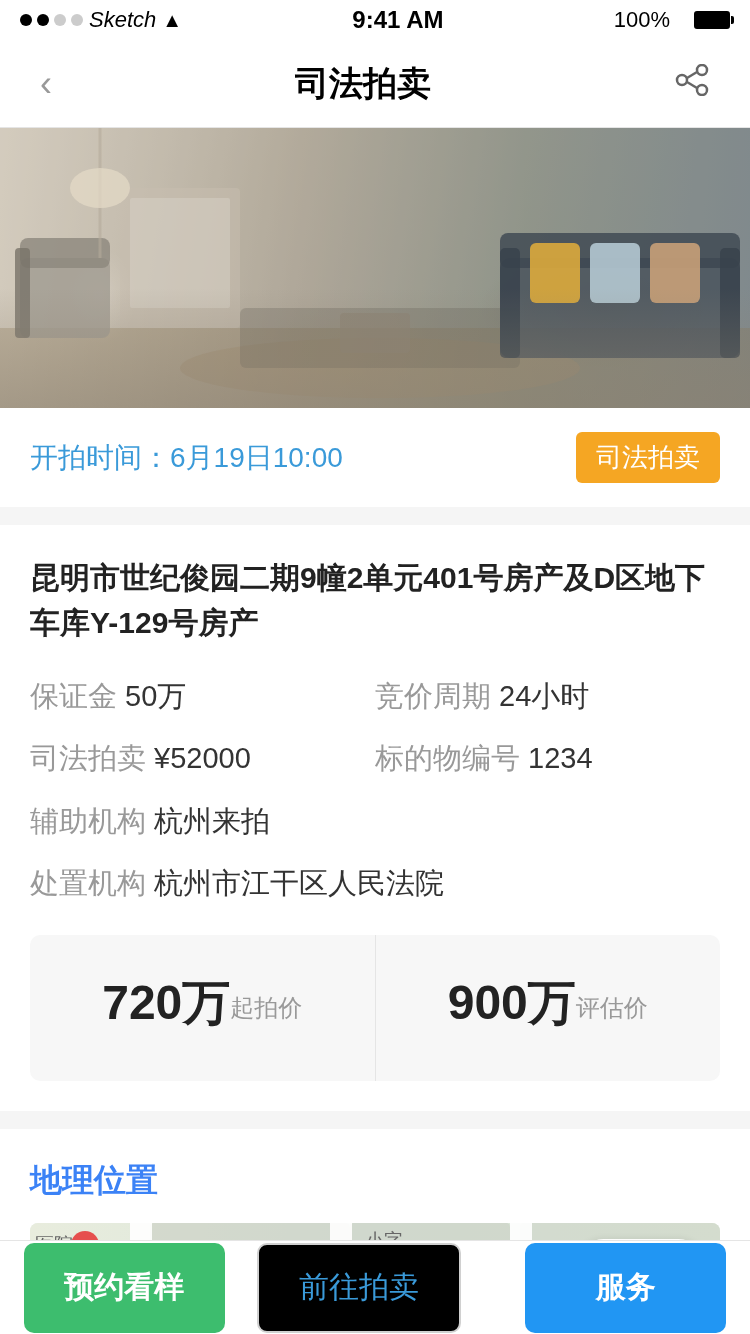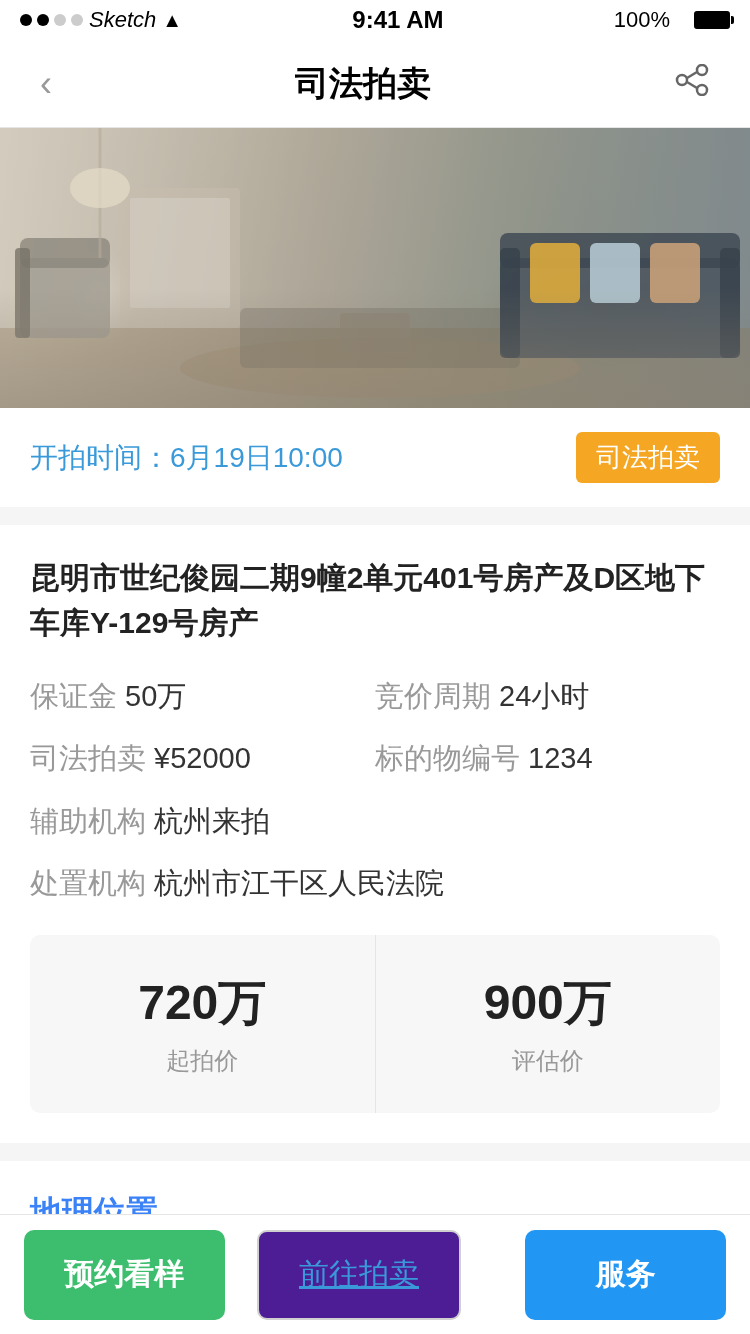--- a/index.html
+++ b/index.html
@@ -182,21 +182,21 @@
     
     .price-box {
       background: #f7f7f7;
       border-radius: 10px;
       margin: 28px 0 0 0;
       display: flex;
     }
     .price-cell {
       flex: 1;
       display: flex;
-      flex-direction: column;
+      flex-direction: row;
       align-items: center;
       justify-content: center;
       padding: 36px 20px;
     }
     .price-cell:first-child {
       border-right: 1px solid #e5e5e5;
     }
     .price-amount {
       font-size: 48px;
       font-weight: 600;
@@ -260,21 +260,21 @@
       color: #3a9ad9;
       font-size: 20px;
     }
     .consult-text {
       font-size: 26px;
       color: #3a9ad9;
     }
 
     
     .bottom-toolbar {
-      height: 120px;
+      height: 94px;
       background: #fff;
       display: flex;
       align-items: center;
       padding: 0 24px;
       gap: 32px;
       border-top: 1px solid #e5e5e5;
       position: fixed;
       bottom: 0;
       width: 750px;
     }
@@ -285,28 +285,27 @@
       color: #fff;
       font-size: 30px;
       font-weight: 600;
       border: none;
       border-radius: 10px;
       cursor: pointer;
     }
     .btn-goto {
       flex: 1;
       height: 90px;
-      background: #4c1d95;
+      background: #000000;
       color: #3a9ad9;
       font-size: 30px;
       font-weight: 500;
       border: 2px solid #d0d0d0;
       border-radius: 10px;
       cursor: pointer;
-      text-decoration: underline;
     }
     .btn-service {
       flex: 1;
       height: 90px;
       background: #2196f3;
       color: #fff;
       font-size: 30px;
       font-weight: 600;
       border: none;
       border-radius: 10px;

